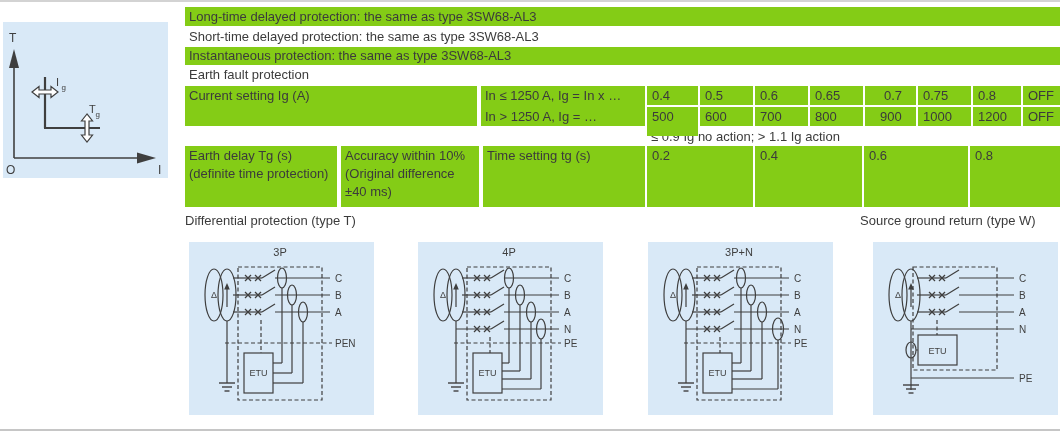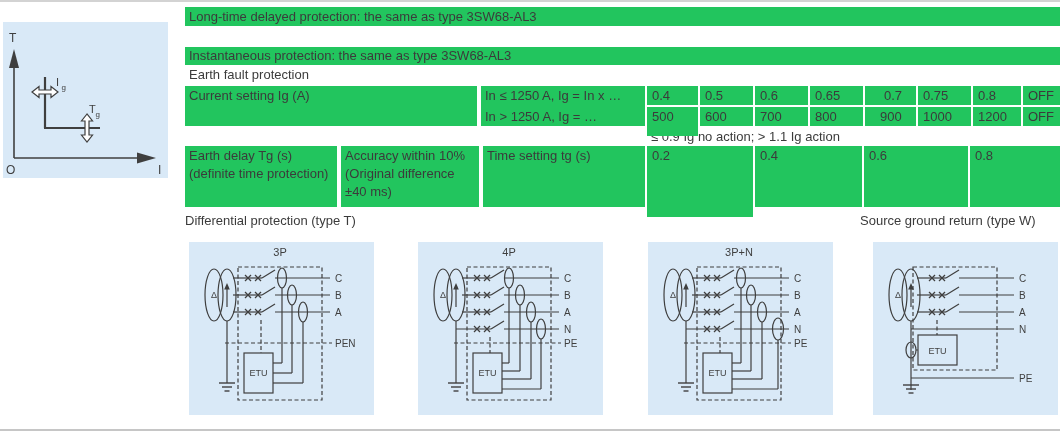--- a/index.html
+++ b/index.html
@@ -3,21 +3,21 @@
 <meta charset="utf-8">
 <style>
   * { margin:0; padding:0; box-sizing:border-box; }
   html,body { background:#fff; }
   body { font-family:"Liberation Sans", sans-serif; }
   #page { position:relative; width:1060px; height:436px; background:#fff; overflow:hidden; }
   .rule { position:absolute; left:0; width:1060px; }
   #top-rule { top:0; height:2px; background:#d3d3d3; }
   #bottom-rule { top:429px; height:2px; background:#c6c6c6; }
   .cell { position:absolute; font-size:13px; color:#3b3b3b; padding-left:4px; white-space:nowrap; overflow:hidden; }
-  .shade { background:#22c55e; }
+  .shade { background:#84cc16; }
   .mline { line-height:18px; padding-top:1px; }
   .panel-box { position:absolute; left:3px; top:22px; width:165px; height:156px; background:#d9e9f7; }
   .diag { position:absolute; top:242px; width:185px; height:173px; background:#d9e9f7; }
   .caption { position:absolute; top:213px; font-size:13px; color:#3b3b3b; white-space:nowrap; }
 </style>
 </head>
 <body>
 
 <div id="page">
 
@@ -38,20 +38,21 @@
         <polygon points="29,70 36,64.5 36,68 48,68 48,64.5 55,70 48,75.5 48,72 36,72 36,75.5" fill="#ffffff" stroke="#3f3f3f" stroke-width="1.2"></polygon>
         <polygon points="84,92 78.5,99 82,99 82,113 78.5,113 84,120 89.5,113 86,113 86,99 89.5,99" fill="#ffffff" stroke="#3f3f3f" stroke-width="1.2"></polygon>
         <text x="53" y="64" fill="#3f3f3f" font-size="11" text-anchor="start" font-family="&quot;Liberation Sans&quot;, sans-serif">I</text>
         <text x="58.5" y="67.5" fill="#3f3f3f" font-size="8" text-anchor="start" font-family="&quot;Liberation Sans&quot;, sans-serif">g</text>
         <text x="86" y="91" fill="#3f3f3f" font-size="11" text-anchor="start" font-family="&quot;Liberation Sans&quot;, sans-serif">T</text>
         <text x="92.5" y="94.5" fill="#3f3f3f" font-size="8" text-anchor="start" font-family="&quot;Liberation Sans&quot;, sans-serif">g</text>
       </svg>
   </div>
 
   <div class="cell shade" style="left:185px; top:7px;  width:875px; height:19px; line-height:19px;">Long-time delayed protection: the same as type 3SW68-AL3</div>
+  <div class="cell" style="left:185px; top:28px; width:875px; height:18px; line-height:18px;">Short-time delayed protection: the same as type 3SW68-AL3</div>
   <div class="cell shade" style="left:185px; top:47px; width:875px; height:18px; line-height:18px;">Instantaneous protection: the same as type 3SW68-AL3</div>
   <div class="cell" style="left:185px; top:66px; width:875px; height:18px; line-height:18px;">Earth fault protection</div>
 
   <div class="cell shade" style="left:185px; top:86px; width:292px; height:40px; line-height:20px;">Current setting Ig (A)</div>
   <div class="cell shade" style="left:481px; top:86px;  width:164px; height:32px; line-height:19px;">In ≤ 1250 A, Ig = In x …</div>
   <div class="cell shade" style="left:481px; top:107px; width:164px; height:19px; line-height:19px;">In &gt; 1250 A, Ig = …</div>
 
   <div class="cell" style="left:185px; top:128px; width:455px; height:17px; line-height:17px;margin-top:48px;">Action characteristics</div>
   <div class="cell" style="left:647px; top:128px; width:413px; height:17px; line-height:17px;">≤ 0.9 Ig no action; &gt; 1.1 Ig action</div>
 
@@ -315,17 +316,17 @@
     <div class="cell shade" style="left: 973px; width: 48px; top: 86px; height: 19px; line-height: 19px; padding-left: 5px;">0.8</div>
     <div class="cell shade" style="left: 1023px; width: 37px; top: 86px; height: 19px; line-height: 19px; padding-left: 5px;">OFF</div>
     <div class="cell shade" style="left: 647px; width: 51px; top: 107px; height: 29px; line-height: 19px; padding-left: 5px;">500</div>
     <div class="cell shade" style="left: 700px; width: 53px; top: 107px; height: 19px; line-height: 19px; padding-left: 5px;">600</div>
     <div class="cell shade" style="left: 755px; width: 53px; top: 107px; height: 19px; line-height: 19px; padding-left: 5px;">700</div>
     <div class="cell shade" style="left: 810px; width: 53px; top: 107px; height: 19px; line-height: 19px; padding-left: 5px;">800</div>
     <div class="cell shade" style="left: 865px; width: 51px; top: 107px; height: 19px; line-height: 19px; padding-left: 15px;">900</div>
     <div class="cell shade" style="left: 918px; width: 53px; top: 107px; height: 19px; line-height: 19px; padding-left: 5px;">1000</div>
     <div class="cell shade" style="left: 973px; width: 48px; top: 107px; height: 19px; line-height: 19px; padding-left: 5px;">1200</div>
     <div class="cell shade" style="left: 1023px; width: 37px; top: 107px; height: 19px; line-height: 19px; padding-left: 5px;">OFF</div>
-    <div class="cell shade" style="left: 647px; width: 106px; top: 146px; height: 71px; line-height: 19px; padding-left: 5px;">0.2</div>
+    <div class="cell shade" style="left: 647px; width: 106px; top: 146px; height: 61px; line-height: 19px; padding-left: 5px;">0.2</div>
     <div class="cell shade" style="left: 755px; width: 107px; top: 146px; height: 61px; line-height: 19px; padding-left: 5px;">0.4</div>
     <div class="cell shade" style="left: 864px; width: 104px; top: 146px; height: 61px; line-height: 19px; padding-left: 5px;">0.6</div>
     <div class="cell shade" style="left: 970px; width: 90px; top: 146px; height: 61px; line-height: 19px; padding-left: 5px;">0.8</div>
   </div>
 
 </body></html>

